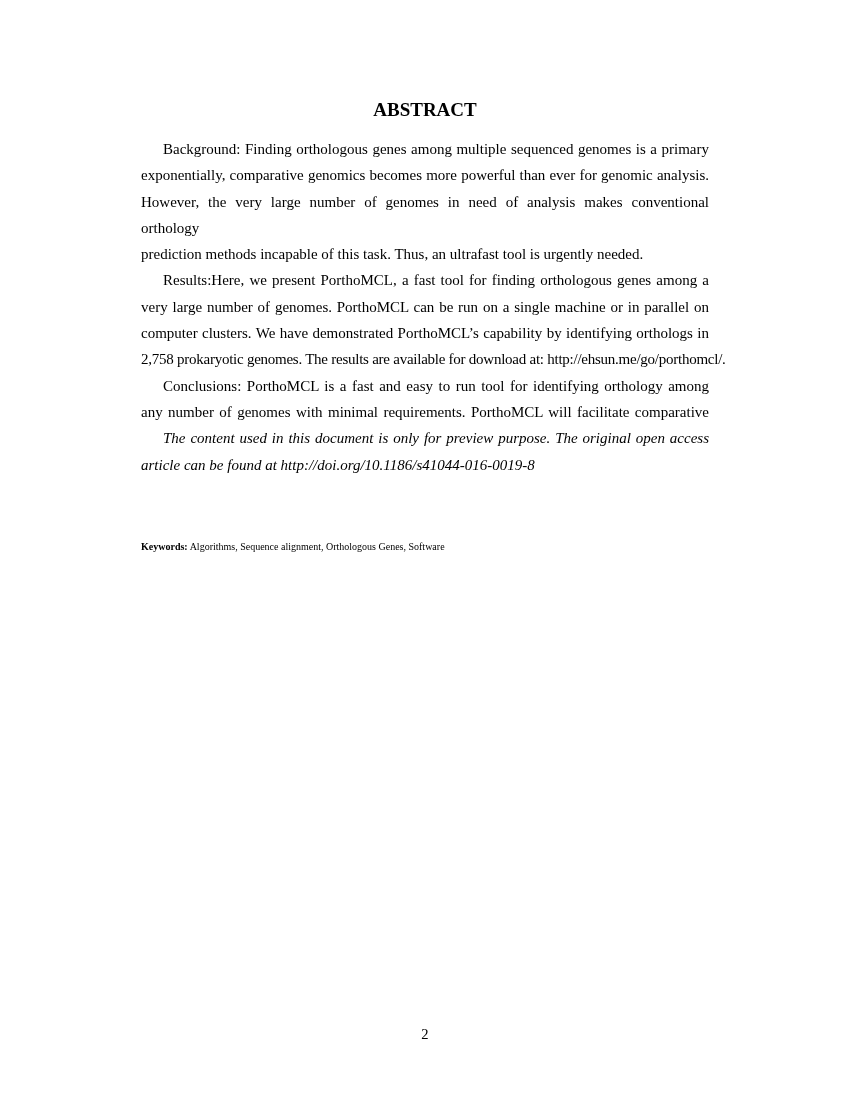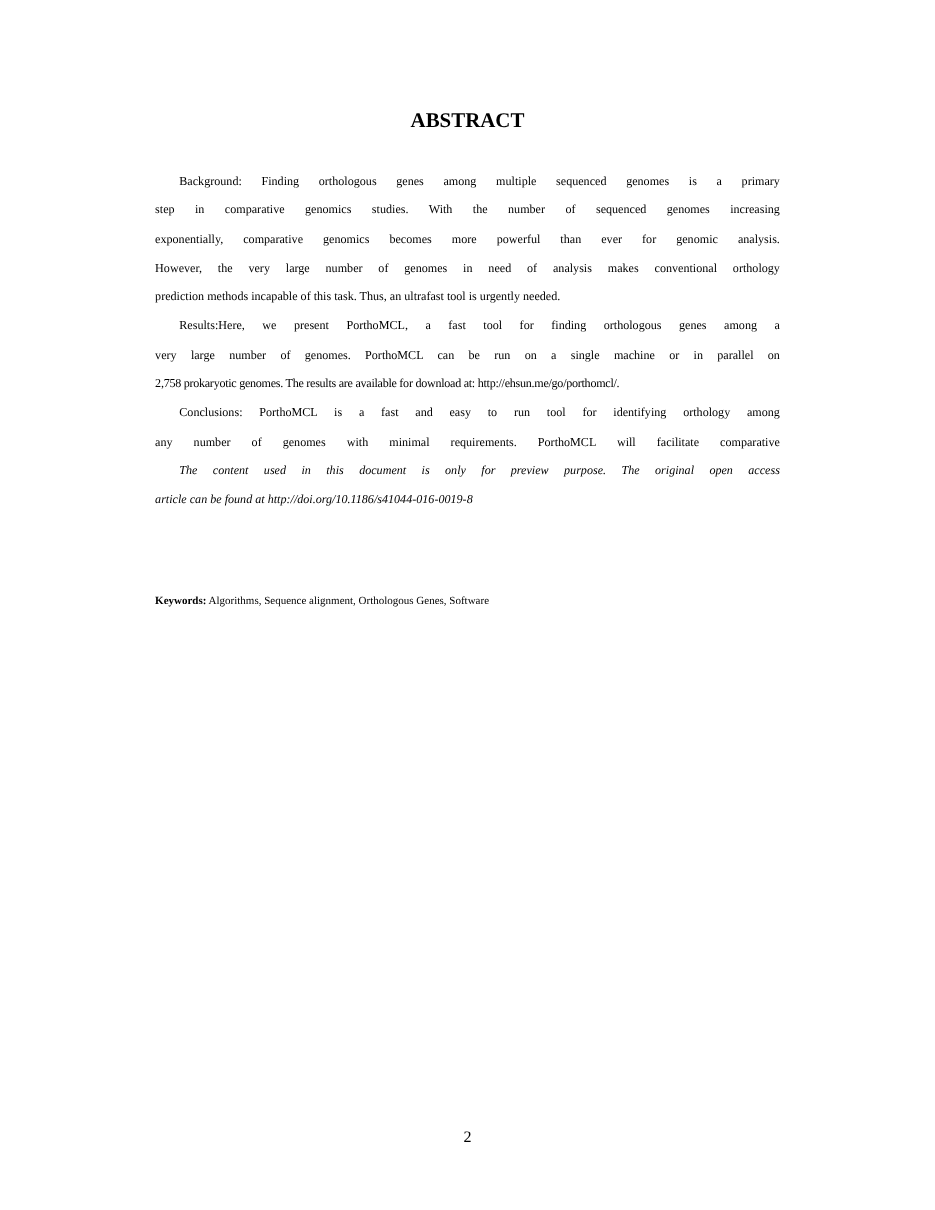--- a/index.html
+++ b/index.html
@@ -1,45 +1,45 @@
 <!DOCTYPE html>
 <html><head>
   <meta charset="utf-8">
   <style>
     html, body { margin: 0; padding: 0; background: #ffffff; }
     body { width: 850px; height: 1100px; position: relative; overflow: hidden;
       font-family: "Liberation Serif", "DejaVu Serif", serif; color: #000; }
     .page { position: absolute; left: 0; top: 0; width: 762px; height: 1100px; }
     .title { position: absolute; left: 0; width: 850px; top: 98px; text-align: center;
       font-weight: bold; font-size: 19px; line-height: 24px; }
-    .body { position: absolute; left: 141px; width: 568px; top: 152px; font-size: 11px; line-height: 26.3px; }
+    .body { position: absolute; left: 141px; width: 568px; top: 136px; font-size: 15px; line-height: 26.3px; }
     .line { display: block; white-space: nowrap; }
     .just { text-align: justify; text-align-last: justify; display: block; }
     .ital { font-style: italic; font-family: Liberation Serif, serif; }
     .kw { position: absolute; left: 141px; top: 536px; font-size: 10px; line-height: 22px; white-space: nowrap; }
     .kw b { font-weight: bold; }
     .pagenum { position: absolute; left: 0; width: 850px; top: 1026px; text-align: center; font-size: 14.6px; }
   </style>
 </head>
 <body>
 
 <div class="page">
   <div class="title">ABSTRACT</div>
 
   <div class="body">
     <div>
       <span class="just" style="text-indent:22px">Background: Finding orthologous genes among multiple sequenced genomes is a primary</span>
-      <span class="just">step in comparative genomics studies.  With the number of sequenced genomes increasing</span>
       <span class="just">exponentially, comparative genomics becomes more powerful than ever for genomic analysis.</span>
       <span class="just">However, the very large number of genomes in need of analysis makes conventional orthology</span>
       <span class="line">prediction methods incapable of this task. Thus, an ultrafast tool is urgently needed.</span>
     </div>
     <div>
       <span class="just" style="text-indent:22px">Results:Here, we present PorthoMCL, a fast tool for finding orthologous genes among a</span>
       <span class="just">very large number of genomes. PorthoMCL can be run on a single machine or in parallel on</span>
+      <span class="just">computer clusters. We have demonstrated PorthoMCL’s capability by identifying orthologs in</span>
       <span class="line" style="letter-spacing:-0.25px">2,758 prokaryotic genomes. The results are available for download at: http://ehsun.me/go/porthomcl/.</span>
     </div>
     <div>
       <span class="just" style="text-indent:22px">Conclusions: PorthoMCL is a fast and easy to run tool for identifying orthology among</span>
       <span class="just">any number of genomes with minimal requirements. PorthoMCL will facilitate comparative</span>
     </div>
     <div class="ital">
       <span class="just" style="text-indent:22px">The content used in this document is only for preview purpose. The original open access</span>
       <span class="line">article can be found at http://doi.org/10.1186/s41044-016-0019-8</span>
     </div>

